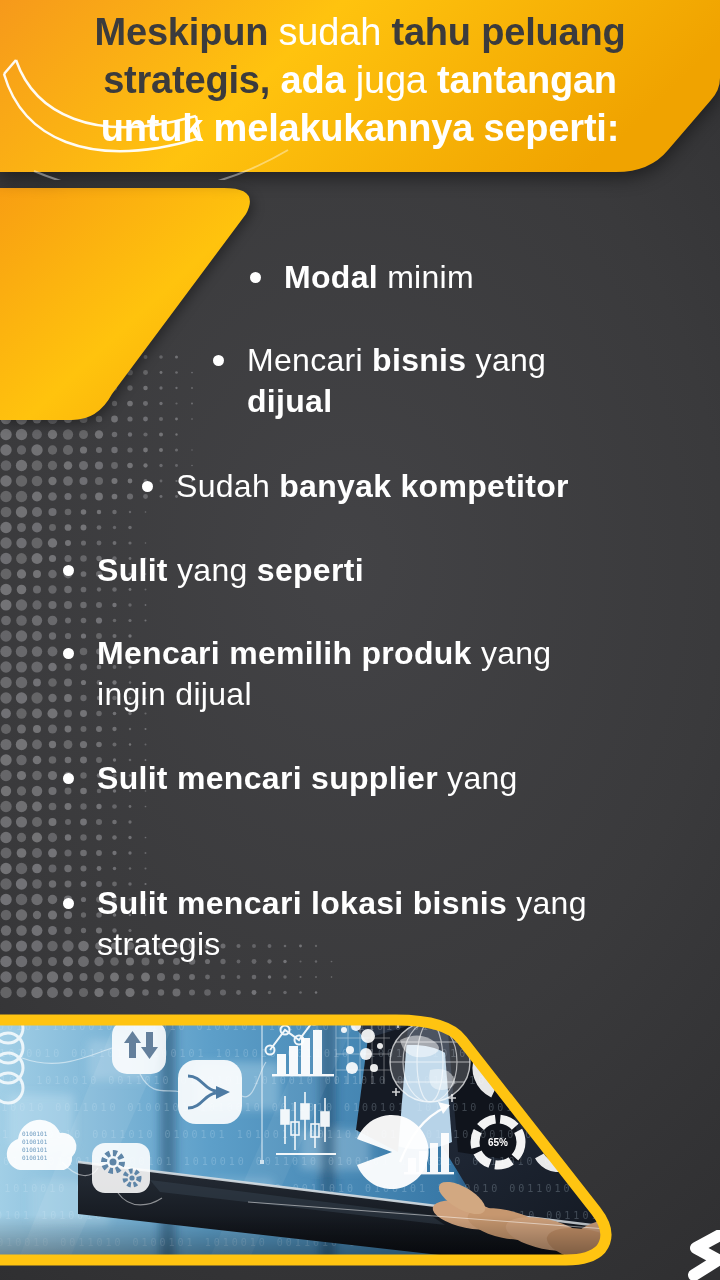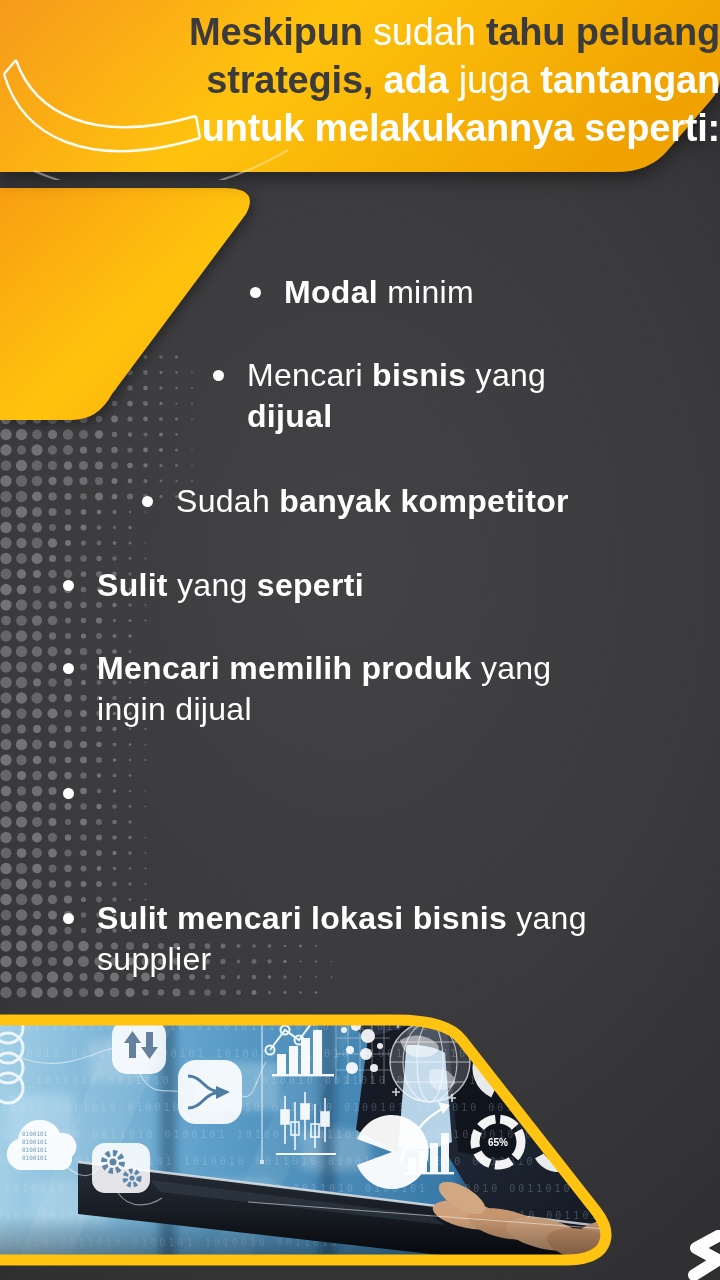--- a/index.html
+++ b/index.html
@@ -4,31 +4,31 @@
 <style>
   html,body{margin:0;padding:0;background:#1d1d1f;}
   #stage{
     position:relative;width:720px;height:1280px;overflow:hidden;
     background:radial-gradient(95% 70% at 48% 44%, #434346 0%, #3a3a3c 55%, #2e2e30 100%);
     font-family:"Liberation Sans",sans-serif;
   }
   
   .header{position:absolute;left:0;top:0;width:720px;height:180px;filter:drop-shadow(0 6px 9px rgba(0,0,0,.45));}
   .header svg{display:block}
-  .header-title{position:absolute;top:8px;left:0;width:720px;text-align:right;
+  .header-title{position:absolute;top:8px;left:0;width:720px;text-align:center;
     font-size:38px;line-height:48px;font-weight:700;letter-spacing:-.2px;}
   .seg-dark{color:#3B3B3D}
   .seg-white{color:#FFFFFF}
   .seg-white-reg{color:#FFFFFF;font-weight:400}
   
   .left-shape{position:absolute;left:0;top:0;filter:drop-shadow(3px 4px 6px rgba(0,0,0,.35));}
   
   #halftone{position:absolute;left:0;top:0;}
   
-  .bullets{position:absolute;left:0;top:15px;width:632px;height:1010px;}
+  .bullets{position:absolute;left:0;top:0;width:632px;height:1010px;}
   .bullet-item{position:absolute;font-size:32px;line-height:41px;color:#fff;letter-spacing:.3px;white-space:nowrap;}
   .bullet-item .bb{font-weight:700}
   .bdot{position:absolute;left:-34px;top:15px;width:11px;height:11px;background:#fff;border-radius:50%;}
   .bi1{left:284px;top:257px}
   .bi2{left:247px;top:340px}
   .bi3{left:176px;top:466px}
   .bi4{left:97px;top:550px}
   .bi5{left:97px;top:633px}
   .bi6{left:97px;top:758px}
   .bi7{left:97px;top:883px}
@@ -561,25 +561,26 @@
         <span class="bdot"></span>
         <div class="bline"><span class="bb">Sulit </span><span>yang </span><span class="bb">seperti</span></div>
       </div>
       <div class="bullet-item bi5">
         <span class="bdot"></span>
         <div class="bline"><span class="bb">Mencari memilih produk </span><span>yang</span></div>
         <div class="bline"><span>ingin dijual</span></div>
       </div>
       <div class="bullet-item bi6">
         <span class="bdot"></span>
+        <div class="bline"><span class="bb">Sulit mencari supplier </span><span>yang</span></div>
       </div>
       <div class="bullet-item bi7">
         <span class="bdot"></span>
         <div class="bline"><span class="bb">Sulit mencari lokasi bisnis </span><span>yang</span></div>
-        <div class="bline"><span>supplier</span></div>
+        <div class="bline"><span>strategis</span></div>
       </div>
     </div>
 
   <div class="header">
     <svg width="720" height="180" viewBox="0 0 720 180">
       <defs>
         <linearGradient id="hdGrad" x1="0" y1="0" x2="1" y2=".25">
           <stop offset="0" stop-color="#F6991B"></stop>
           <stop offset=".45" stop-color="#FFC30E"></stop>
           <stop offset="1" stop-color="#F0A300"></stop>

